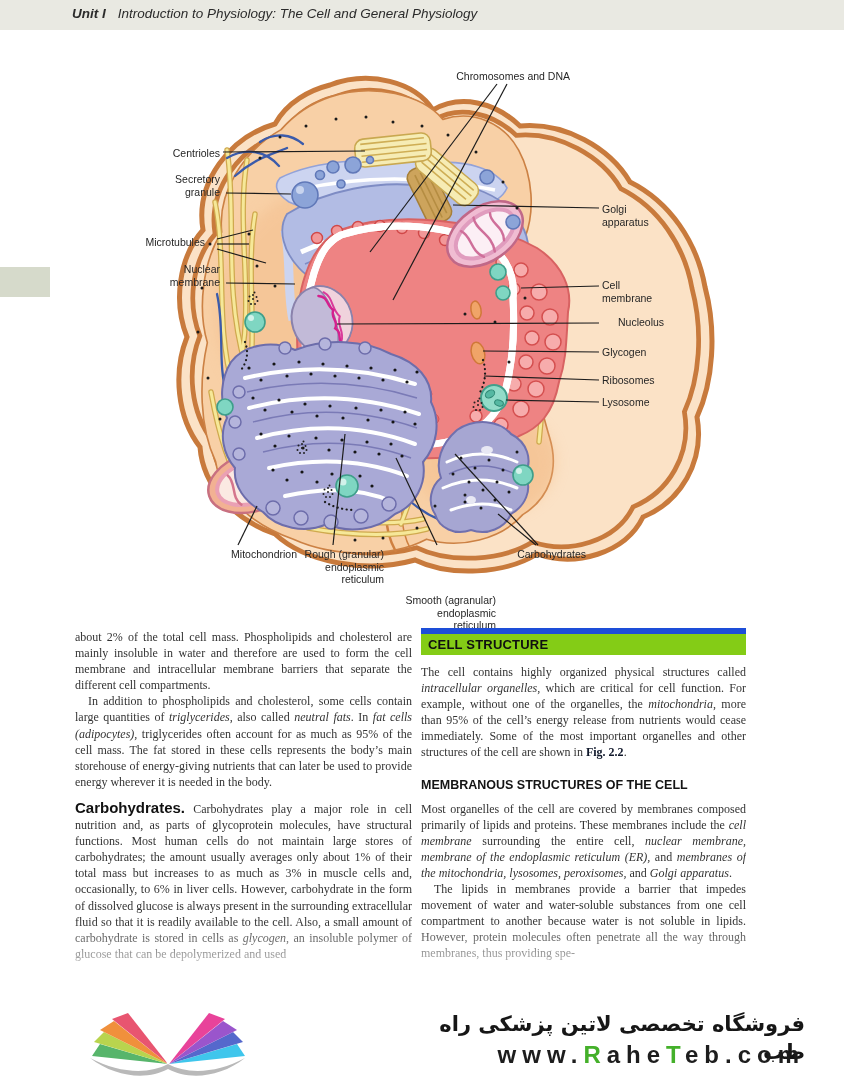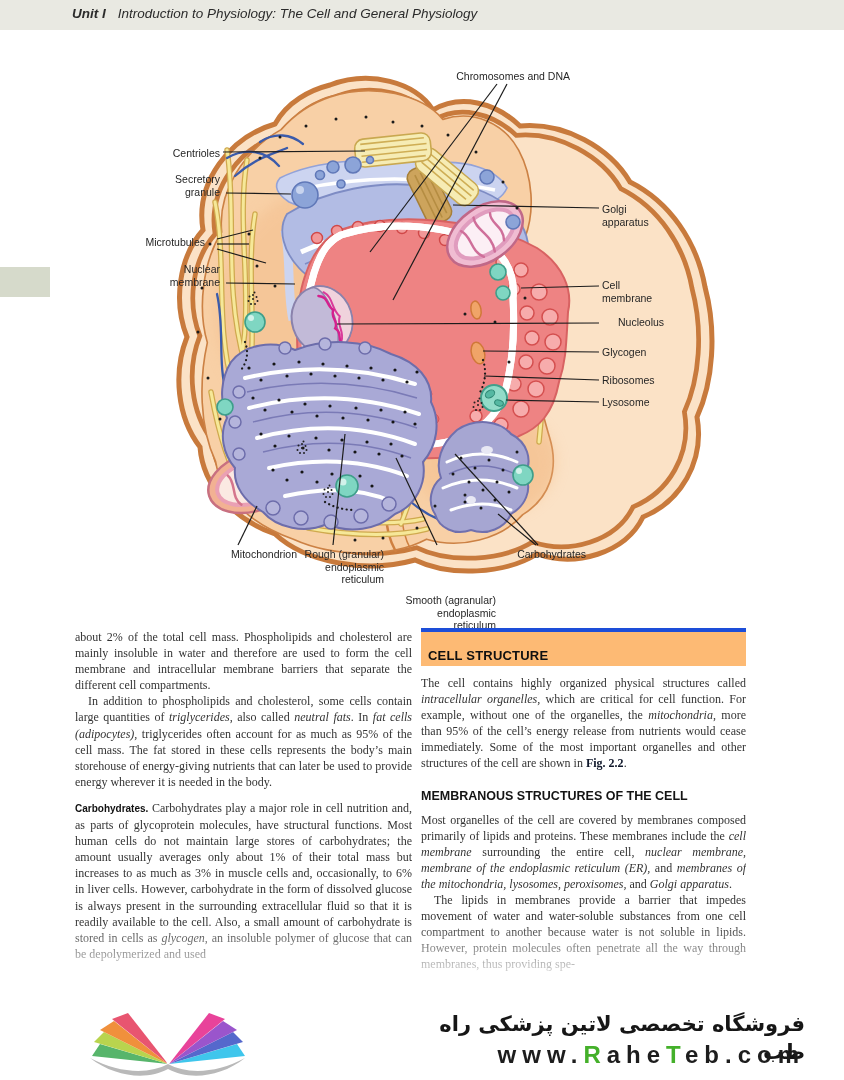--- a/index.html
+++ b/index.html
@@ -20,23 +20,23 @@
   .cap-label{font-weight:bold;color:#1c1c1c;}
   .cap-text{color:#9b9b9b;}
   
   .col{position:absolute;overflow:hidden;}
   .col-left{left:75px;top:629px;width:337px;height:388px;}
   .col-right{left:421px;top:628px;width:325px;height:390px;}
   .col p{margin:0;text-align:justify;font:12px/16.1px "Liberation Serif",serif;color:#333;}
   .col p.ind{text-indent:13px;}
   .col p.gap{margin-top:10px;}
   .it{font-style:italic;}
-  .runin{font-family:"Liberation Sans",sans-serif;font-weight:bold;font-size:10px;color:#111;}
+  .runin{font-family:"Liberation Sans",sans-serif;font-weight:bold;font-size:15px;color:#111;}
   .figref{font-weight:bold;color:#0f172a;}
-  .hbar{background:#fdba74;border-top:4px solid #1d4ed8;padding:16px 0 3px 7px;
+  .hbar{background:#84cc16;border-top:6px solid #1d4ed8;padding:3px 0 3px 7px;
         font:bold 13px "Liberation Sans",sans-serif;color:#101010;margin:0 0 9px 0;letter-spacing:.2px;}
   .subhead{font:bold 12.5px/15px "Liberation Sans",sans-serif;color:#141414;margin:17px 0 8px 0;}
   
   .fade{position:absolute;left:50px;top:922px;width:744px;height:100px;z-index:5;pointer-events:none;
         background:linear-gradient(to bottom, rgba(255,255,255,0) 0%, rgba(255,255,255,.85) 55%, #fff 85%);}
   
   .footer{position:absolute;left:0;top:1000px;width:844px;height:80px;background:#fff;z-index:6;}
   .logo-svg{position:absolute;left:80px;top:6px;width:175px;height:72px;}
   .fa-line{position:absolute;left:420px;top:10px;width:385px;text-align:right;direction:rtl;
            font:700 21px/28px "DejaVu Sans",sans-serif;color:#161616;}

